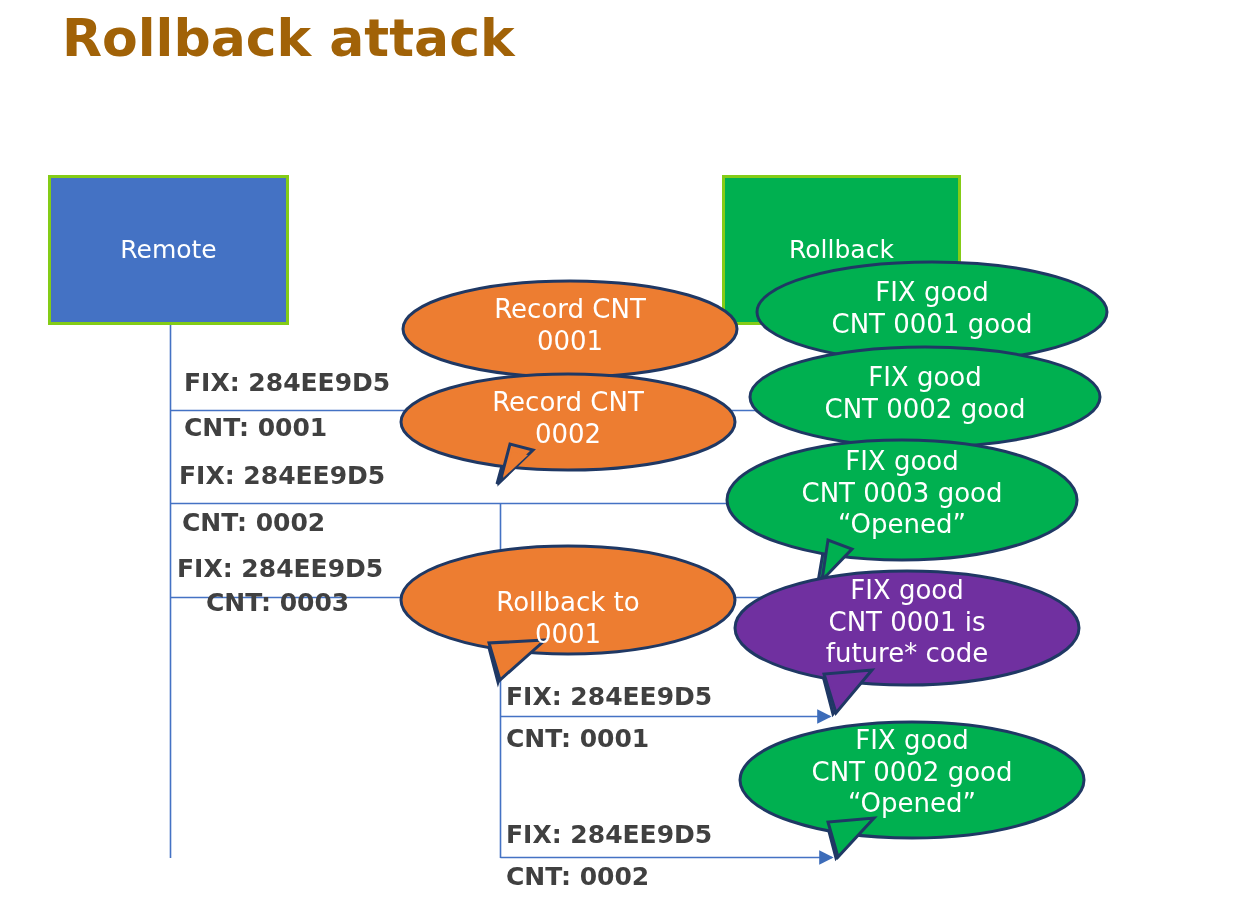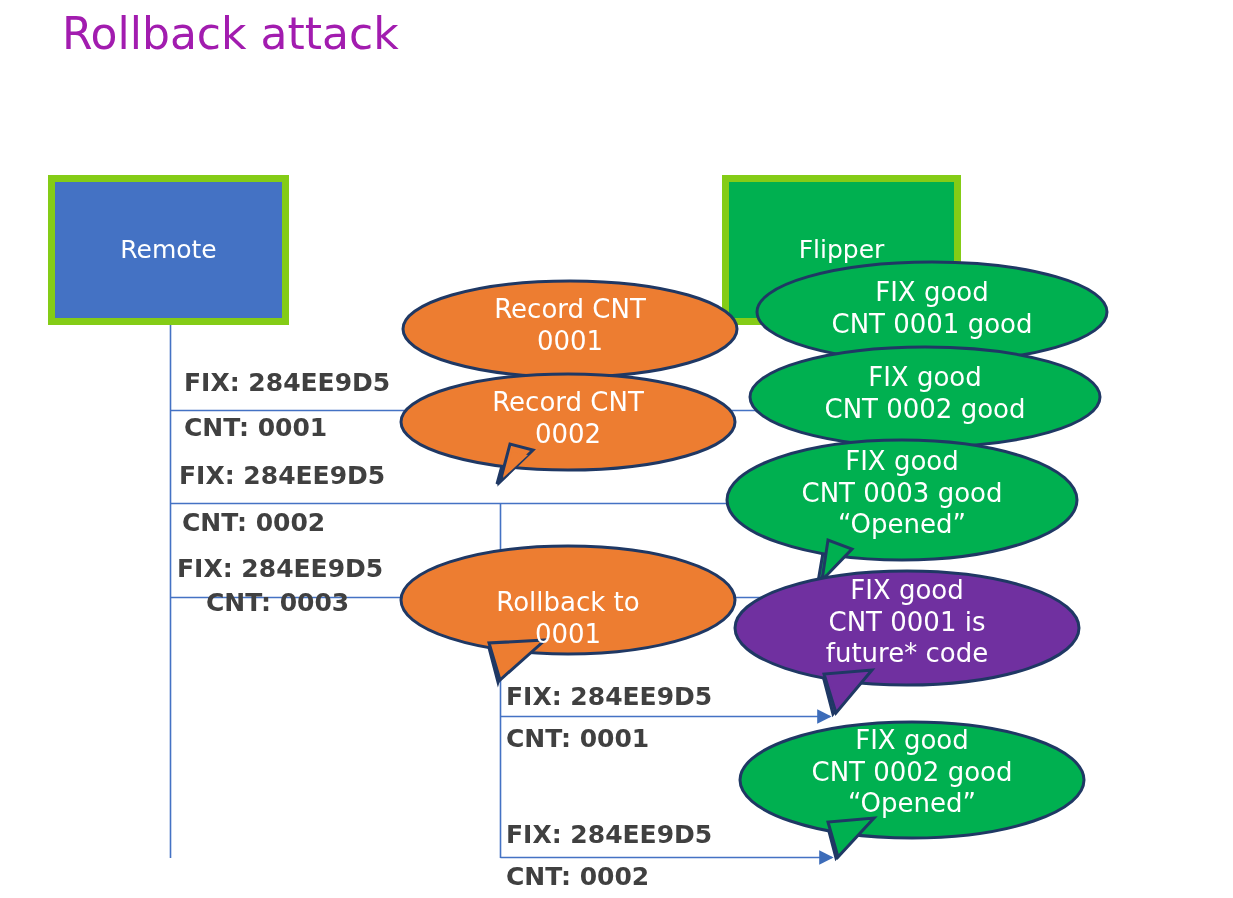--- a/index.html
+++ b/index.html
@@ -9,32 +9,32 @@
     font-family:"DejaVu Sans", sans-serif;
     overflow:hidden;
     position:relative;
   }
   #stage{position:absolute;left:0;top:0;width:1233px;height:898px;}
 
   .title{
     position:absolute;
     left:62px; top:8px;
     font-family:"DejaVu Sans", sans-serif;
-    font-weight:400;
-    font-size:44px;
-    color:#a21caf;
+    font-weight:700;
+    font-size:52px;
+    color:#a16207;
     letter-spacing:0px;
     white-space:nowrap;
   }
 
   
   .lane-box{
     position:absolute;
     box-sizing:border-box;
-    border:7px solid #84cc16;
+    border:3px solid #84cc16;
     color:#ffffff;
     font-size:25px;
     display:flex;
     align-items:center;
     justify-content:center;
     text-align:left;
     line-height:1.1;
   }
 
   
@@ -89,21 +89,21 @@
 
     <path d="M500.5,857.5 L832,857.5" stroke="#4472C4" stroke-width="1.6" fill="none" marker-end="url(#arrowblue)"></path>
   </svg>
 
   <div class="lane-box" style="left:48px;top:175px;width:241px;height:150px;background:#4472C4;">
     <span>Remote</span>
   </div>
 
 
   <div class="lane-box" style="left:722px;top:175px;width:239px;height:150px;background:#00B050;">
-    <span>Flipper</span>
+    <span>Rollback</span>
   </div>
 
   <div class="msg-label" style="left:184px;top:370px;">FIX: 284EE9D5</div>
   <div class="msg-label" style="left:184px;top:415px;">CNT: 0001</div>
 
   <div class="msg-label" style="left:179px;top:463px;">FIX: 284EE9D5</div>
   <div class="msg-label" style="left:182px;top:510px;">CNT: 0002</div>
 
   <div class="msg-label" style="left:177px;top:556px;">FIX: 284EE9D5</div>
   <div class="msg-label" style="left:182px;top:590px;margin-left:24px;">CNT: 0003</div>

